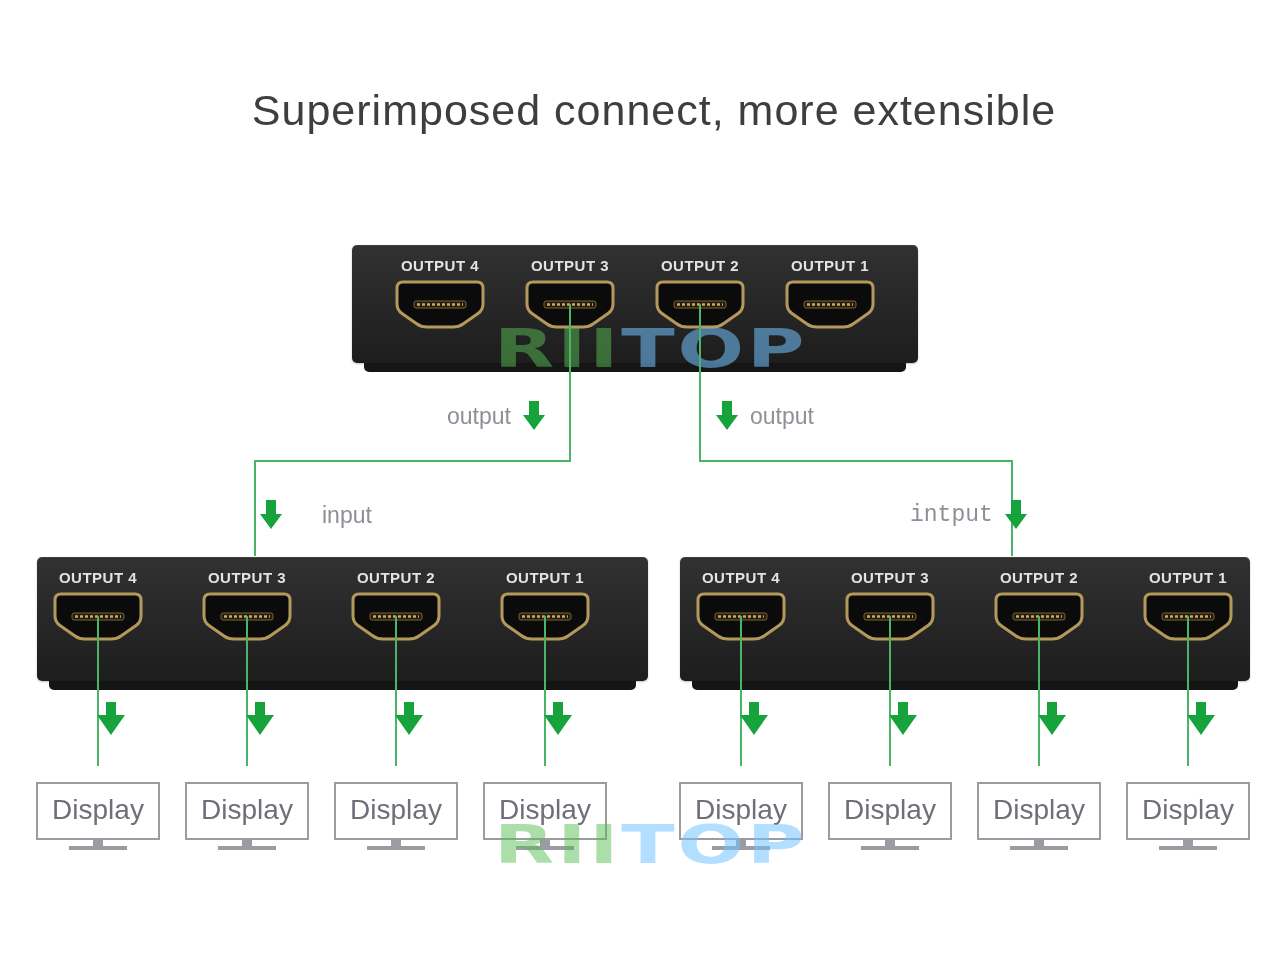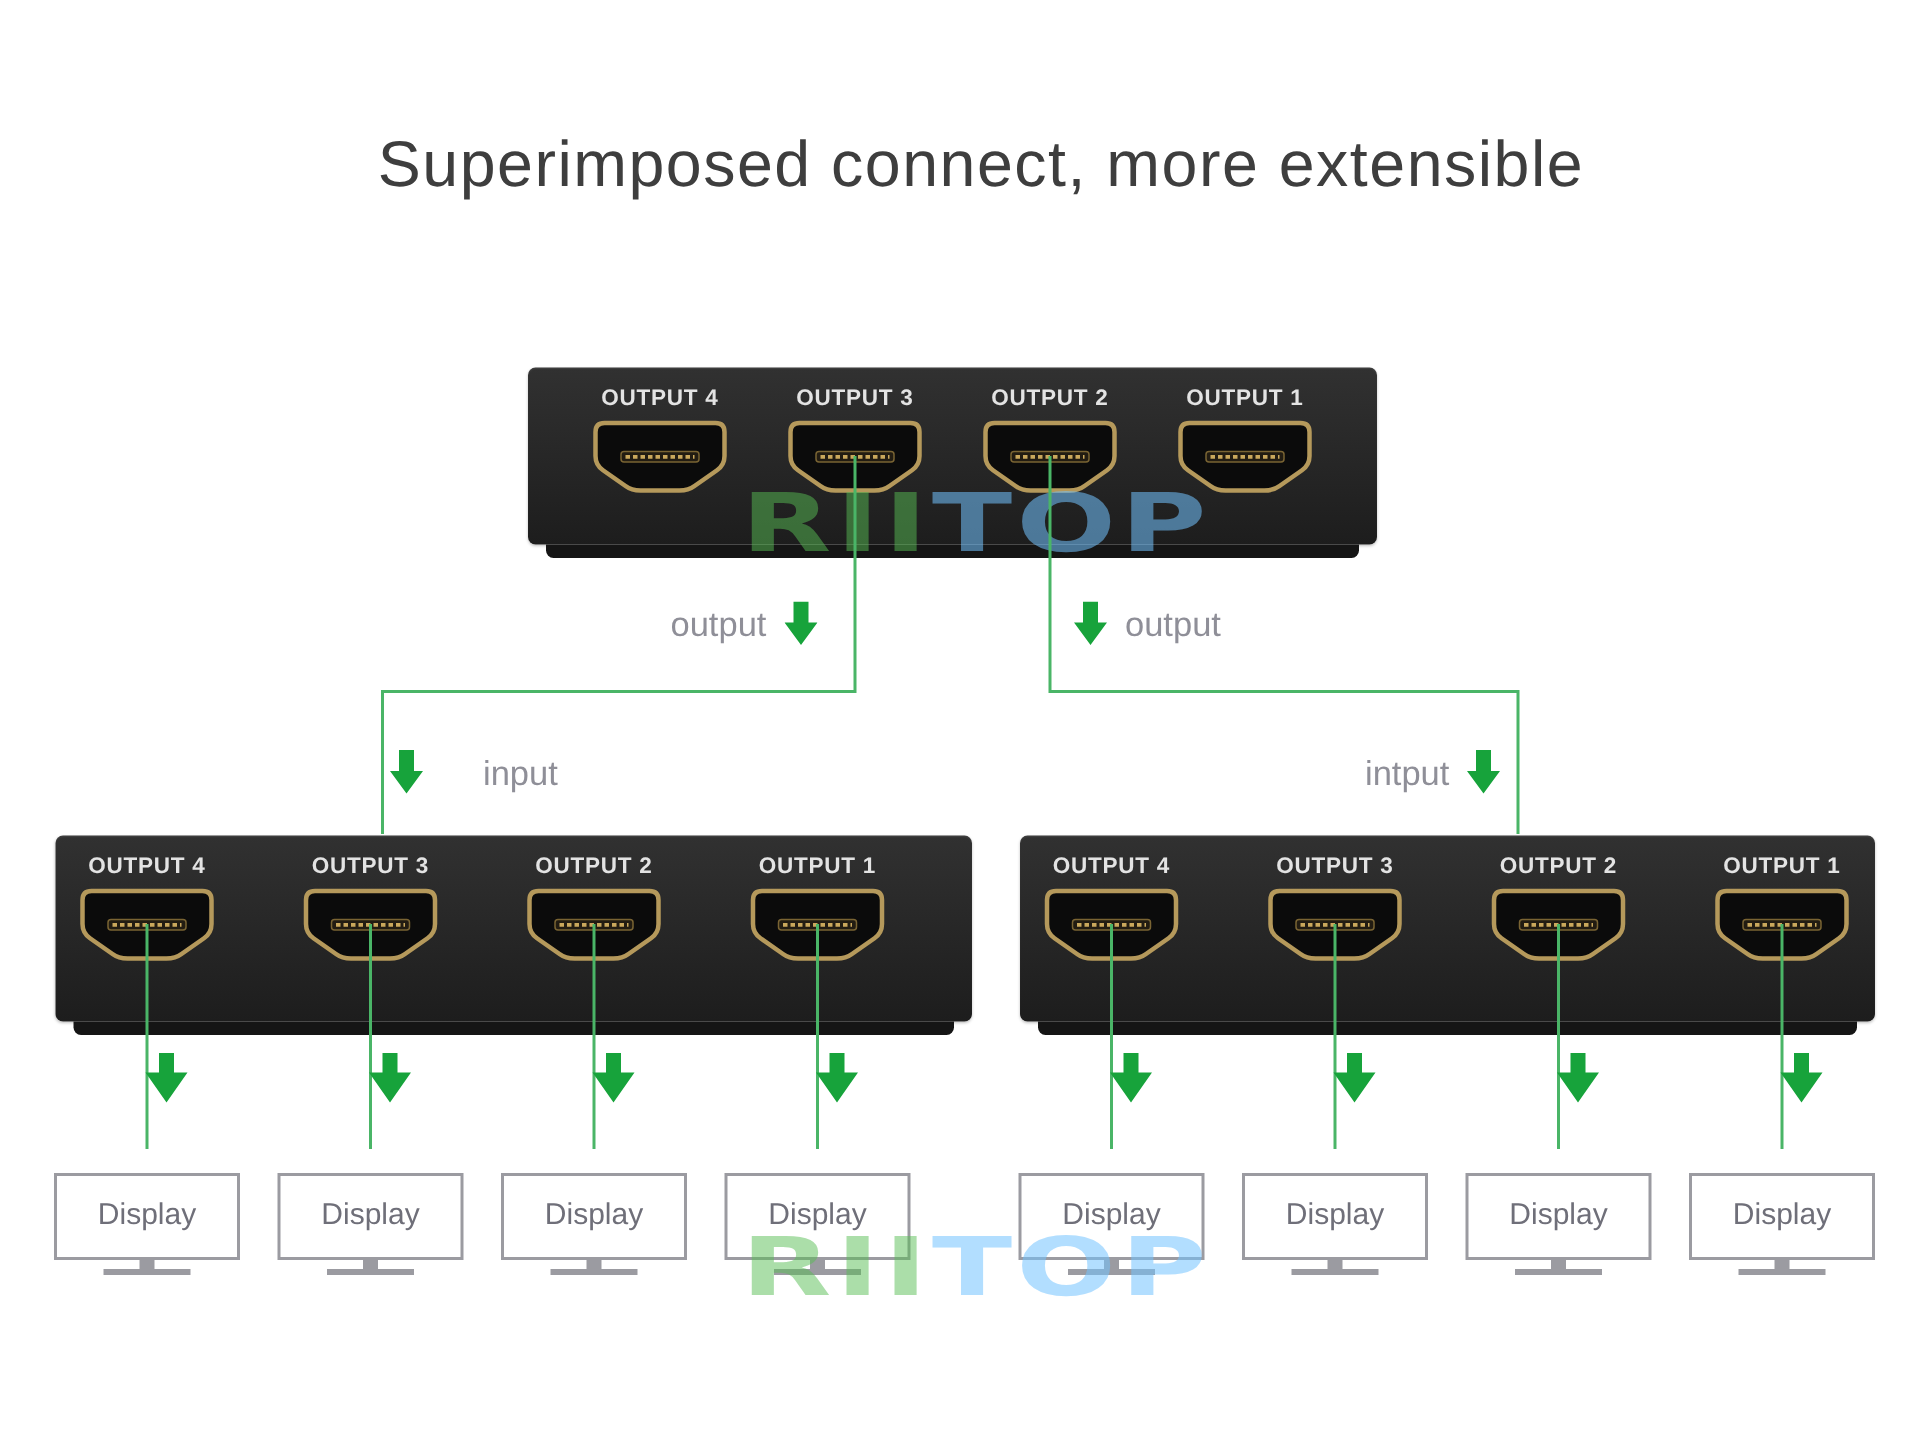--- a/index.html
+++ b/index.html
@@ -37,21 +37,21 @@
   .hdmi-svg { display:block; margin-top:3px; }
   .hdmi-outer { fill:#0b0b0b; stroke:#b5995b; stroke-width:3; }
   .hdmi-slot  { fill:#221c12; stroke:#7a6433; stroke-width:1; }
   .hdmi-pins  { stroke:#caa85c; stroke-width:2.5; stroke-dasharray:3,2; }
 
   
   .display {
     position:absolute; top:782px; width:124px; height:58px; box-sizing:border-box;
     border:2px solid #9b9ba1; background:#ffffff; z-index:1;
   }
-  .display-label { width:100%; text-align:center; line-height:52px; font-size:20px; color:#6f6f79; }
+  .display-label { width:100%; text-align:center; line-height:52px; font-size:28px; color:#6f6f79; }
   .display-neck {
     position:absolute; left:50%; margin-left:-5px; top:100%; width:10px; height:8px; background:#9b9ba1;
   }
   .display-base {
     position:absolute; left:50%; margin-left:-29px; top:calc(100% + 8px); width:58px; height:4px; background:#9b9ba1;
   }
 
   
   .wm {
     position:absolute; z-index:2; white-space:nowrap; line-height:1;
@@ -70,21 +70,21 @@
   .arrow     { fill:#17a33b; }
 
   
   .conn-label {
     position:absolute; z-index:3; display:flex; align-items:center; gap:12px;
     font-size:23px; color:#8f8f98; white-space:nowrap;
   }
   .lbl-output-left  { left:447px; top:401px; }
   .lbl-output-right { left:716px; top:401px; }
   .lbl-input-left   { left:260px; top:500px;gap:40px; }
-  .lbl-input-right  { left:910px; top:500px; }
+  .lbl-input-right  { left:910px; top:500px;font-family:Liberation Mono, monospace; }
   .lbl-arrow { display:block; }
 </style>
 </head>
 <body>
 
 <div class="canvas">
 
   <h1 class="title">Superimposed connect, more extensible</h1>
 
   <div class="device device-top">

